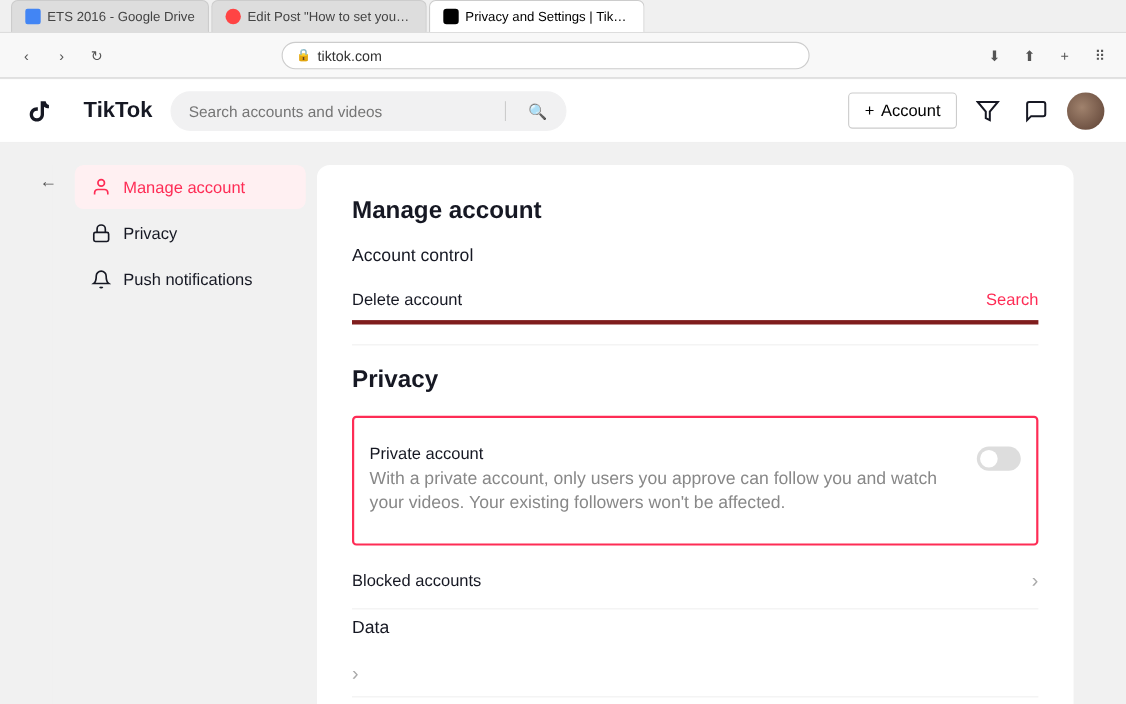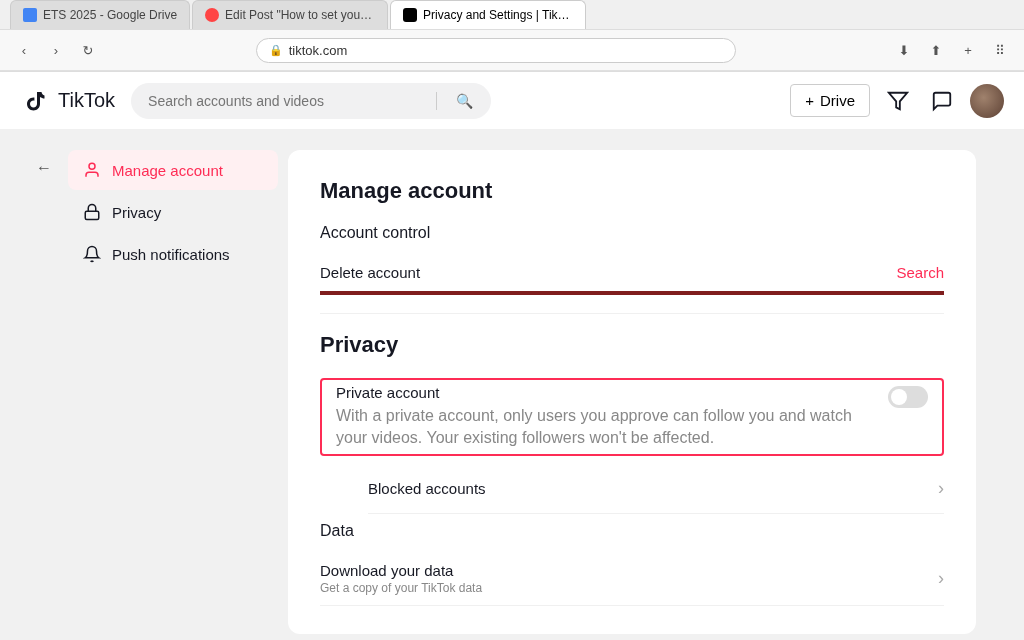--- a/index.html
+++ b/index.html
@@ -22,21 +22,21 @@
     .tab-favicon.google { background: #4285f4; }
     .tab-favicon.snaptik { background: #ff4444; border-radius: 50%; }
     .tab-favicon.tiktok { background: #010101; border-radius: 3px; }
     .tab-label { white-space: nowrap; overflow: hidden; text-overflow: ellipsis; max-width: 150px; }
 
     
     .app { min-height: calc(640px - 80px); background: #f1f1f1; }
 
     
     .tiktok-header { background: #fff; border-bottom: 1px solid #f0f0f0; padding: 0 20px; height: 58px; display: flex; align-items: center; gap: 16px; }
-    .tiktok-logo { display: flex; align-items: center; gap: 6px; font-weight: 400; font-size: 20px; color: #161823; text-decoration: none; }
+    .tiktok-logo { display: flex; align-items: center; gap: 24px; font-weight: 700; font-size: 20px; color: #161823; text-decoration: none; }
     .tiktok-logo-icon { width: 32px; height: 32px; }
     .search-bar { flex: 1; max-width: 360px; background: #f1f1f2; border: 1px solid #f1f1f2; border-radius: 100px; padding: 8px 16px; display: flex; align-items: center; gap: 20px; }
     .search-input { border: none; background: transparent; outline: none; flex: 1; font-size: 14px; color: #999; }
     .search-divider { width: 1px; height: 18px; background: #ccc; }
     .header-actions { margin-left: auto; display: flex; align-items: center; gap: 12px; }
     .upload-btn { display: flex; align-items: center; gap: 6px; border: 1px solid #ccc; border-radius: 4px; padding: 7px 14px; font-size: 15px; font-weight: 500; cursor: pointer; background: #fff; }
     .header-icon { width: 32px; height: 32px; display: flex; align-items: center; justify-content: center; cursor: pointer; color: #161823; font-size: 18px; }
     .avatar { width: 34px; height: 34px; border-radius: 50%; background: #888; overflow: hidden; cursor: pointer; }
 
     
@@ -57,49 +57,49 @@
     .section-title { font-size: 22px; font-weight: 700; margin-bottom: 20px; }
     .section-subtitle { font-size: 16px; font-weight: 400; margin-bottom: 12px; color: #161823; }
     .divider { height: 1px; background: #f0f0f0; margin: 18px 0; }
 
     .setting-row { display: flex; align-items: center; justify-content: space-between; padding: 10px 0; border-bottom: 4px solid #7f1d1d; }
     .setting-row:last-child { border-bottom: none; }
     .setting-label { font-size: 15px; color: #161823; }
     .delete-btn { color: #fe2c55; font-size: 15px; cursor: pointer; background: none; border: none; font-weight: 400; }
 
     
-    .private-account-row { border: 2px solid #fe2c55; border-radius: 4px; padding: 4px 14px; margin: 8px 0; display: flex; align-items: flex-start; justify-content: space-between; gap: 12px; }
+    .private-account-row { border: 2px solid #fe2c55; border-radius: 4px; padding: 24px 14px; margin: 8px 0; display: flex; align-items: flex-start; justify-content: space-between; gap: 12px; }
     .private-account-text { flex: 1; }
     .private-account-title { font-size: 15px; font-weight: 500; margin-bottom: 4px; }
     .private-account-desc { font-size: 16px; color: #888; line-height: 1.4; }
 
     
     .toggle { width: 40px; height: 22px; background: #ddd; border-radius: 11px; position: relative; cursor: pointer; flex-shrink: 0; margin-top: 2px; }
     .toggle::after { content: ''; position: absolute; top: 3px; left: 3px; width: 16px; height: 16px; background: #fff; border-radius: 50%; transition: left 0.2s; }
 
     
-    .nav-row { display: flex; align-items: center; justify-content: space-between; padding: 14px 0; border-bottom: 1px solid #f0f0f0; cursor: pointer; margin-left: 48px; }
+    .nav-row { display: flex; align-items: center; justify-content: space-between; padding: 14px 0; border-bottom: 1px solid #f0f0f0; cursor: pointer; }
     .nav-row-label { font-size: 15px; color: #161823; }
     .nav-row-chevron { color: #aaa; font-size: 18px; }
 
     
     .data-section { margin-top: 8px; }
     .data-row { display: flex; align-items: center; justify-content: space-between; padding: 10px 0; border-bottom: 1px solid #f0f0f0; cursor: pointer; }
     .data-row-text .title { font-size: 15px; font-weight: 400; }
     .data-row-text .desc { font-size: 12px; color: #888; margin-top: 2px; }
   </style>
 </head>
 <body>
 
 <div class="browser-chrome">
 
   <div class="tabs-bar">
     <div class="tab">
       <div class="tab-favicon google"></div>
-      <span class="tab-label">ETS 2025 - Google Drive</span>
+      <span class="tab-label">ETS 2016 - Google Drive</span>
     </div>
     <div class="tab">
       <div class="tab-favicon snaptik"></div>
       <span class="tab-label">Edit Post "How to set your account as a private one?" • Snaptik| Snaptik app |...</span>
     </div>
     <div class="tab active">
       <div class="tab-favicon tiktok"></div>
       <span class="tab-label">Privacy and Settings | TikTok</span>
     </div>
   </div>
@@ -134,21 +134,21 @@
       <span>TikTok</span>
     </div>
     <div class="search-bar">
       <input class="search-input" type="text" placeholder="Search accounts and videos" style="">
       <div class="search-divider"></div>
       <span style="color:#888; cursor:pointer;">🔍</span>
     </div>
     <div class="header-actions">
       <button class="upload-btn">
         <span>+</span>
-        <span>Drive</span>
+        <span>Account</span>
       </button>
       <div class="header-icon">
         <svg width="22" height="22" viewBox="0 0 24 24" fill="none" stroke="#161823" stroke-width="2">
             <polygon points="22 3 2 3 10 12.46 10 19 14 21 14 12.46 22 3"></polygon>
           </svg>
       </div>
       <div class="header-icon">
         <svg width="22" height="22" viewBox="0 0 24 24" fill="none" stroke="#161823" stroke-width="2">
             <path d="M21 15a2 2 0 0 1-2 2H7l-4 4V5a2 2 0 0 1 2-2h14a2 2 0 0 1 2 2z"></path>
           </svg>
@@ -216,23 +216,19 @@
       </div>
 
       <div class="nav-row">
         <span class="nav-row-label">Blocked accounts</span>
         <span class="nav-row-chevron">›</span>
       </div>
 
       <div class="data-section">
         <div class="section-subtitle">Data</div>
         <div class="data-row">
-          <div class="data-row-text">
-            <div class="title">Download your data</div>
-            <div class="desc">Get a copy of your TikTok data</div>
-          </div>
           <span class="nav-row-chevron">›</span>
         </div>
       </div>
 
     </div>
   </div>
 </div>
 
 </body></html>

